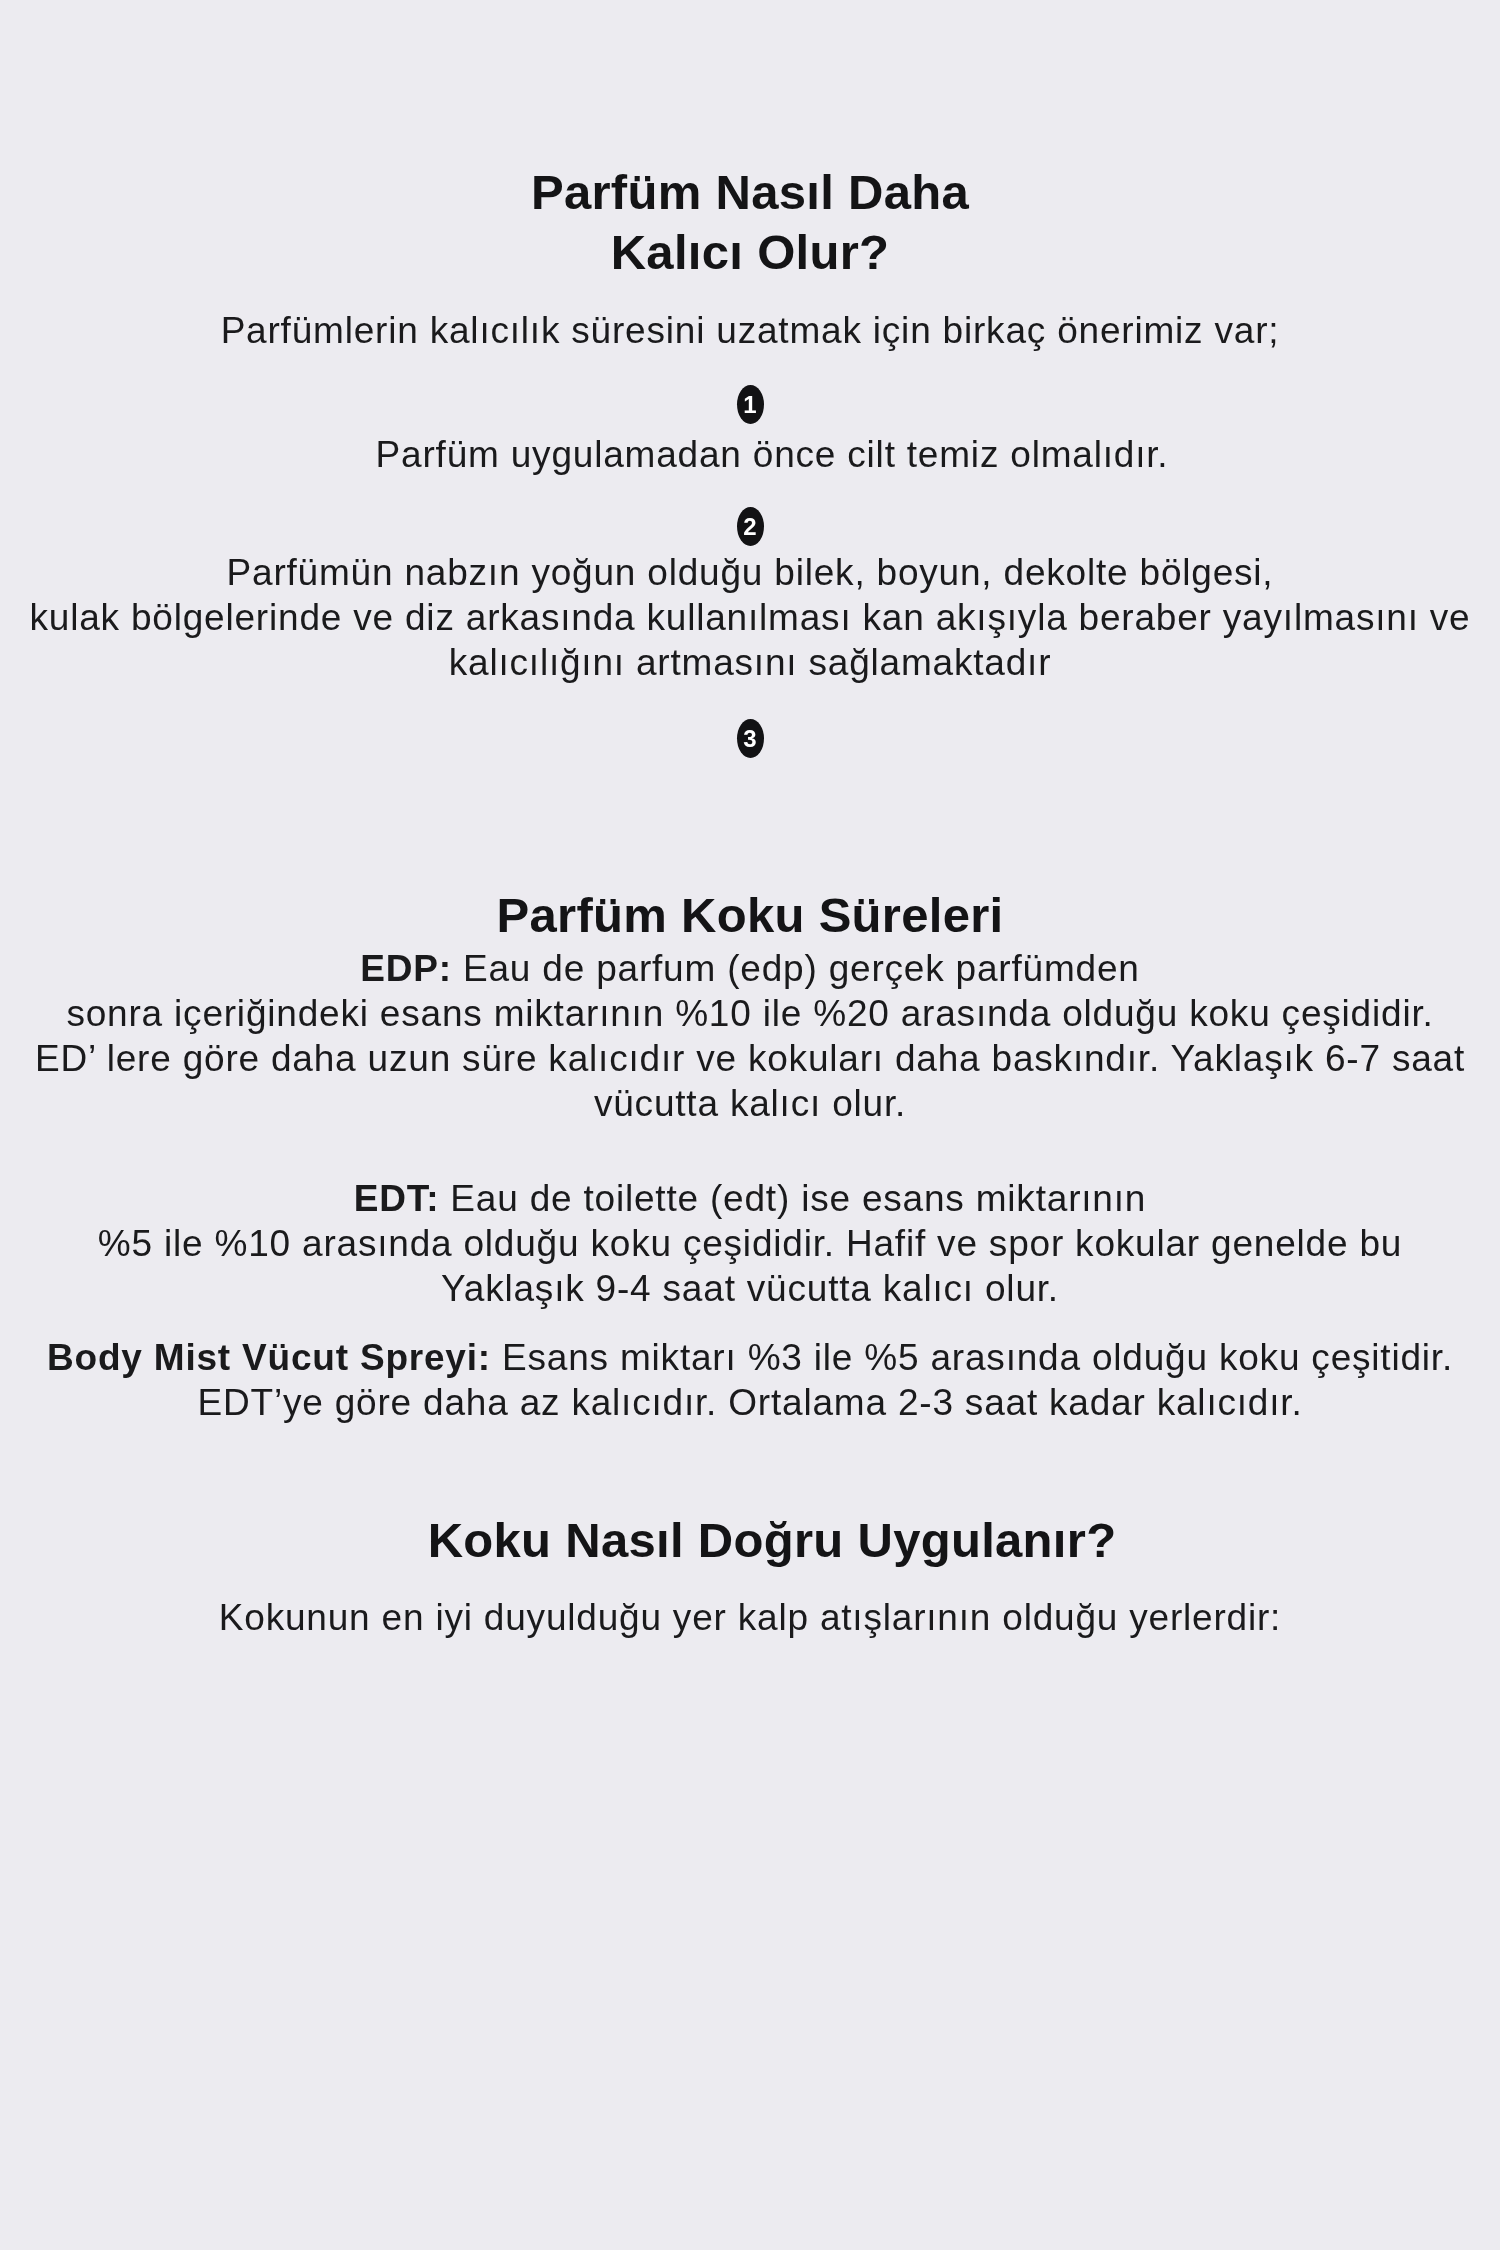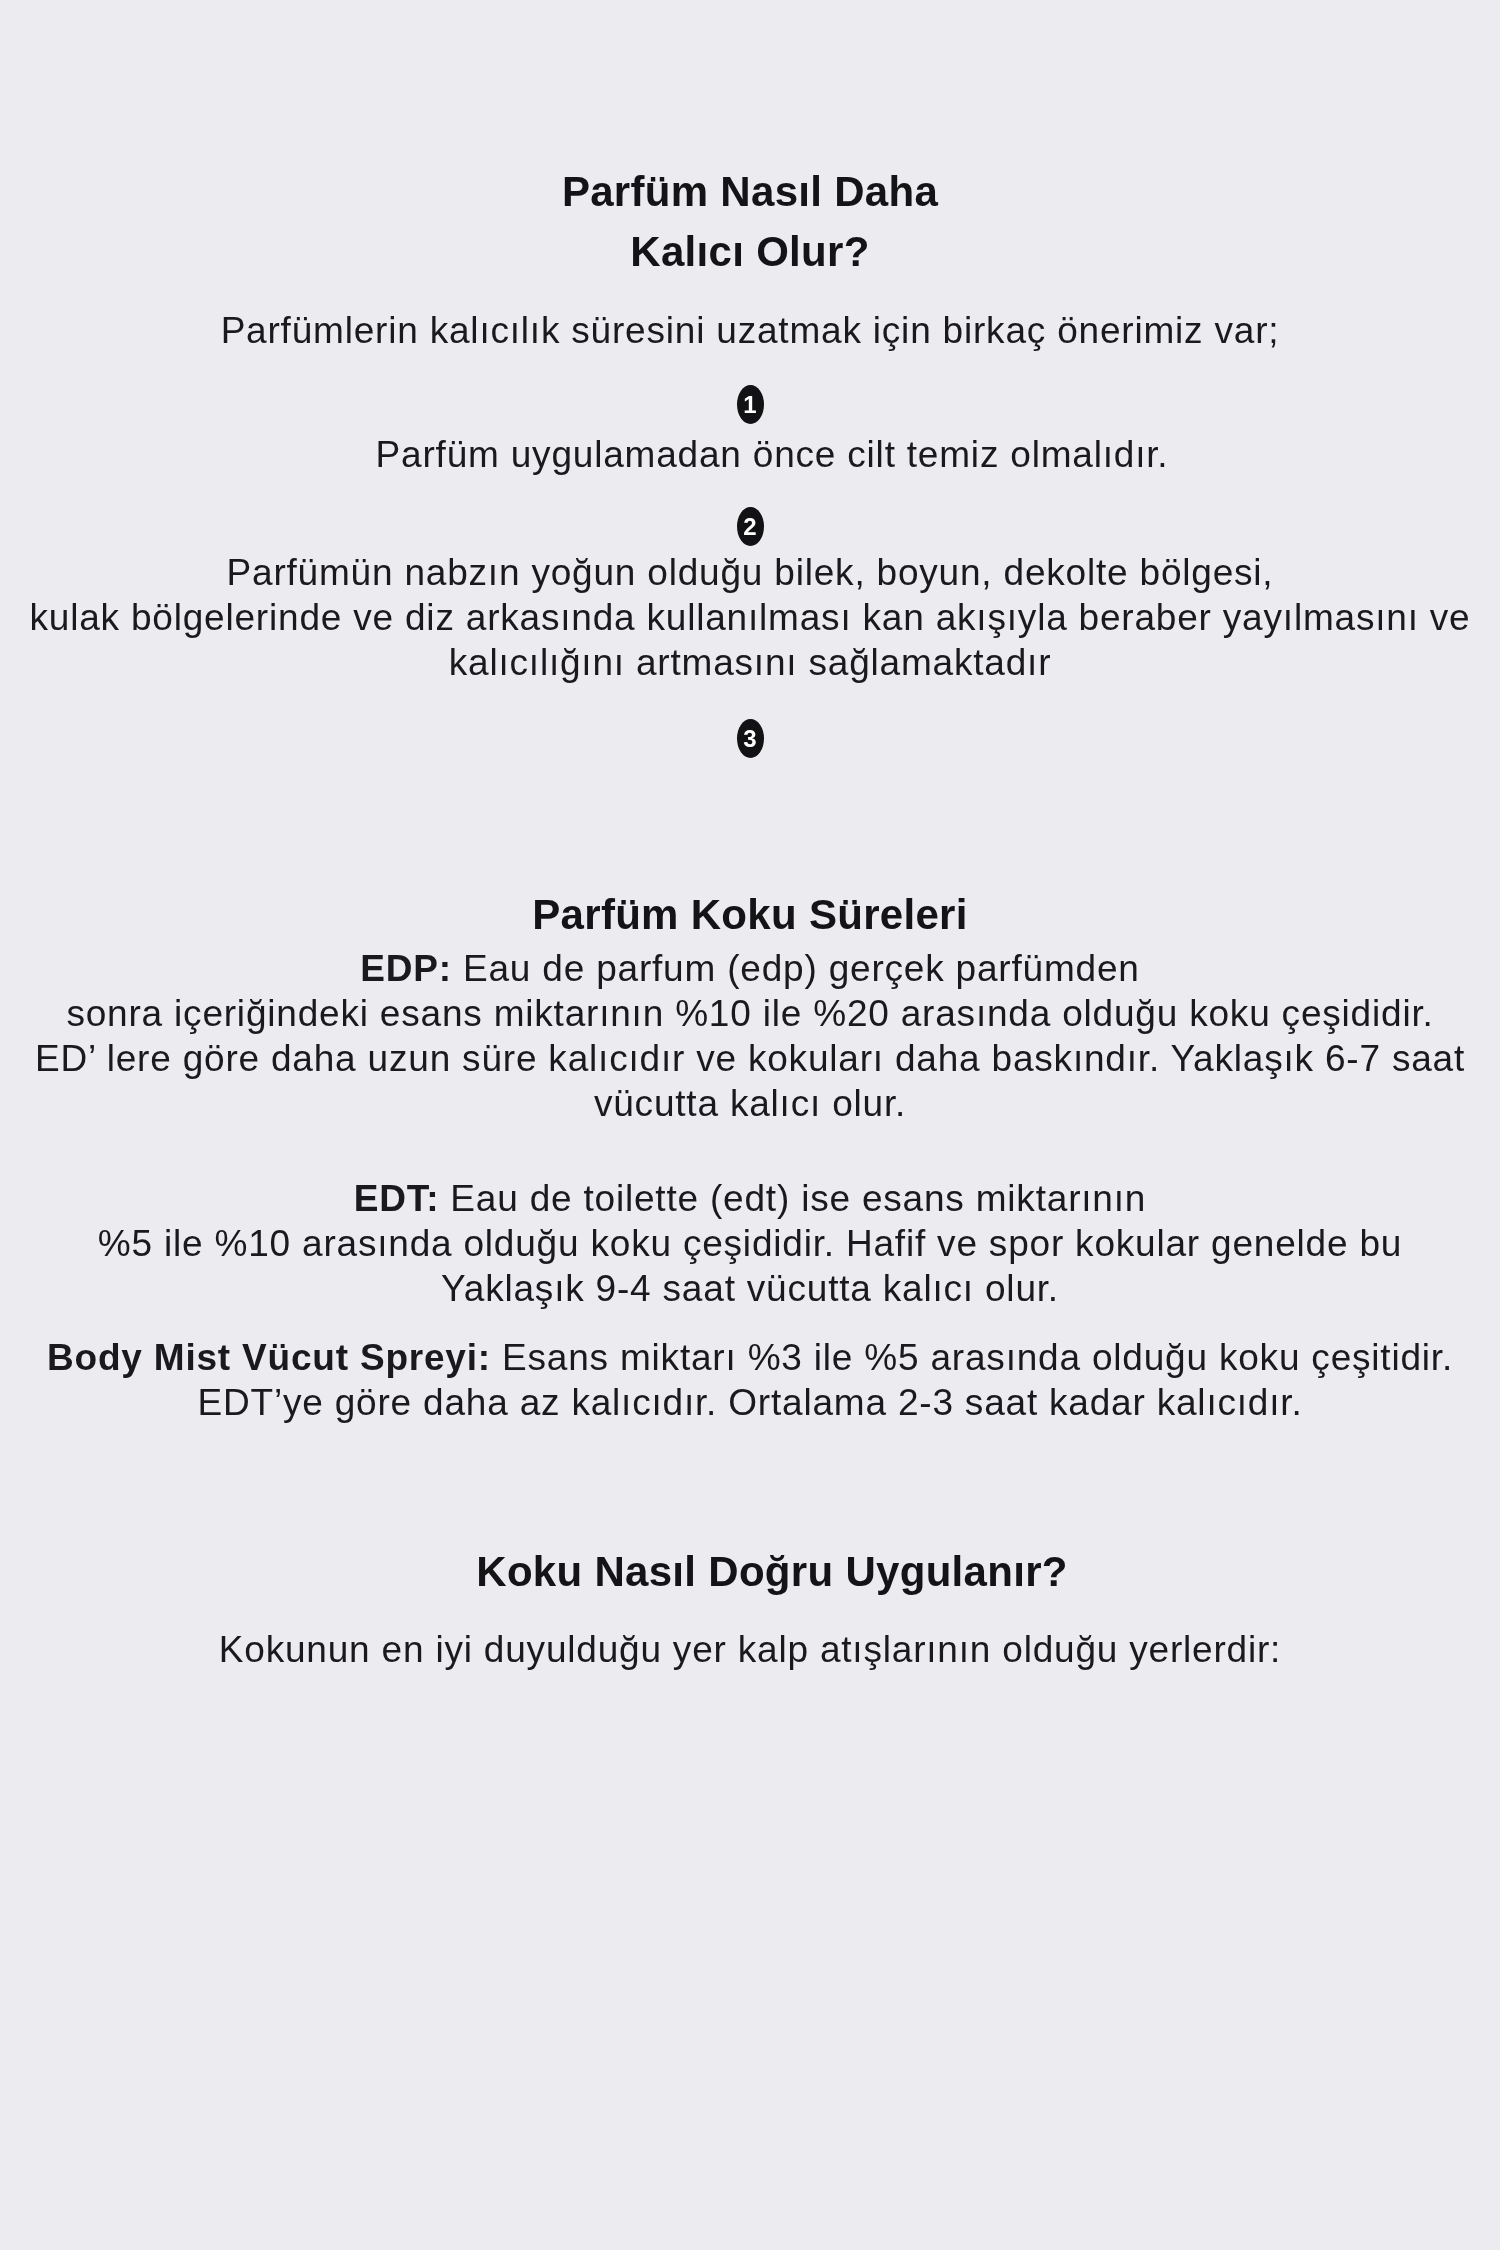--- a/index.html
+++ b/index.html
@@ -9,21 +9,21 @@
     height: 2250px;
     background: #ECEBF0;
     color: #1A1A1C;
     font-family: "Liberation Sans", "DejaVu Sans", sans-serif;
     text-align: center;
     overflow: hidden;
   }
   .page { width: 100%; padding-top: 162px; }
 
   .title {
-    font-size: 42px;
+    font-size: 49px;
     font-weight: 700;
     line-height: 62px;
     letter-spacing: 0.3px;
     color: #141416;
   }
   .main-title { line-height: 60px; }
   .title-line { display: block; }
 
   .body-line {
     font-size: 37px;
@@ -53,21 +53,21 @@
   .tip-2 { margin-top: 30px; }
   .tip-3 { margin-top: 34px; }
   .tip-text { margin-top: 4px; }
   .tip-1 .tip-text { margin-top: 8px; margin-left: 44px; }
 
   .durations-title { margin-top: 126px; }
   .para-1 { }
   .para-2 { margin-top: 50px; }
   .para-3 { margin-top: 24px; }
 
-  .application-title { margin-top: 116px; padding-left: 44px; }
+  .application-title { margin-top: 84px; padding-left: 44px; }
   .app-intro { margin-top: 24px; }
   .bullets { list-style: none; }
 </style>
 </head>
 <body>
 
 <main class="page">
 
   <section class="section">
     <h1 class="title main-title">

